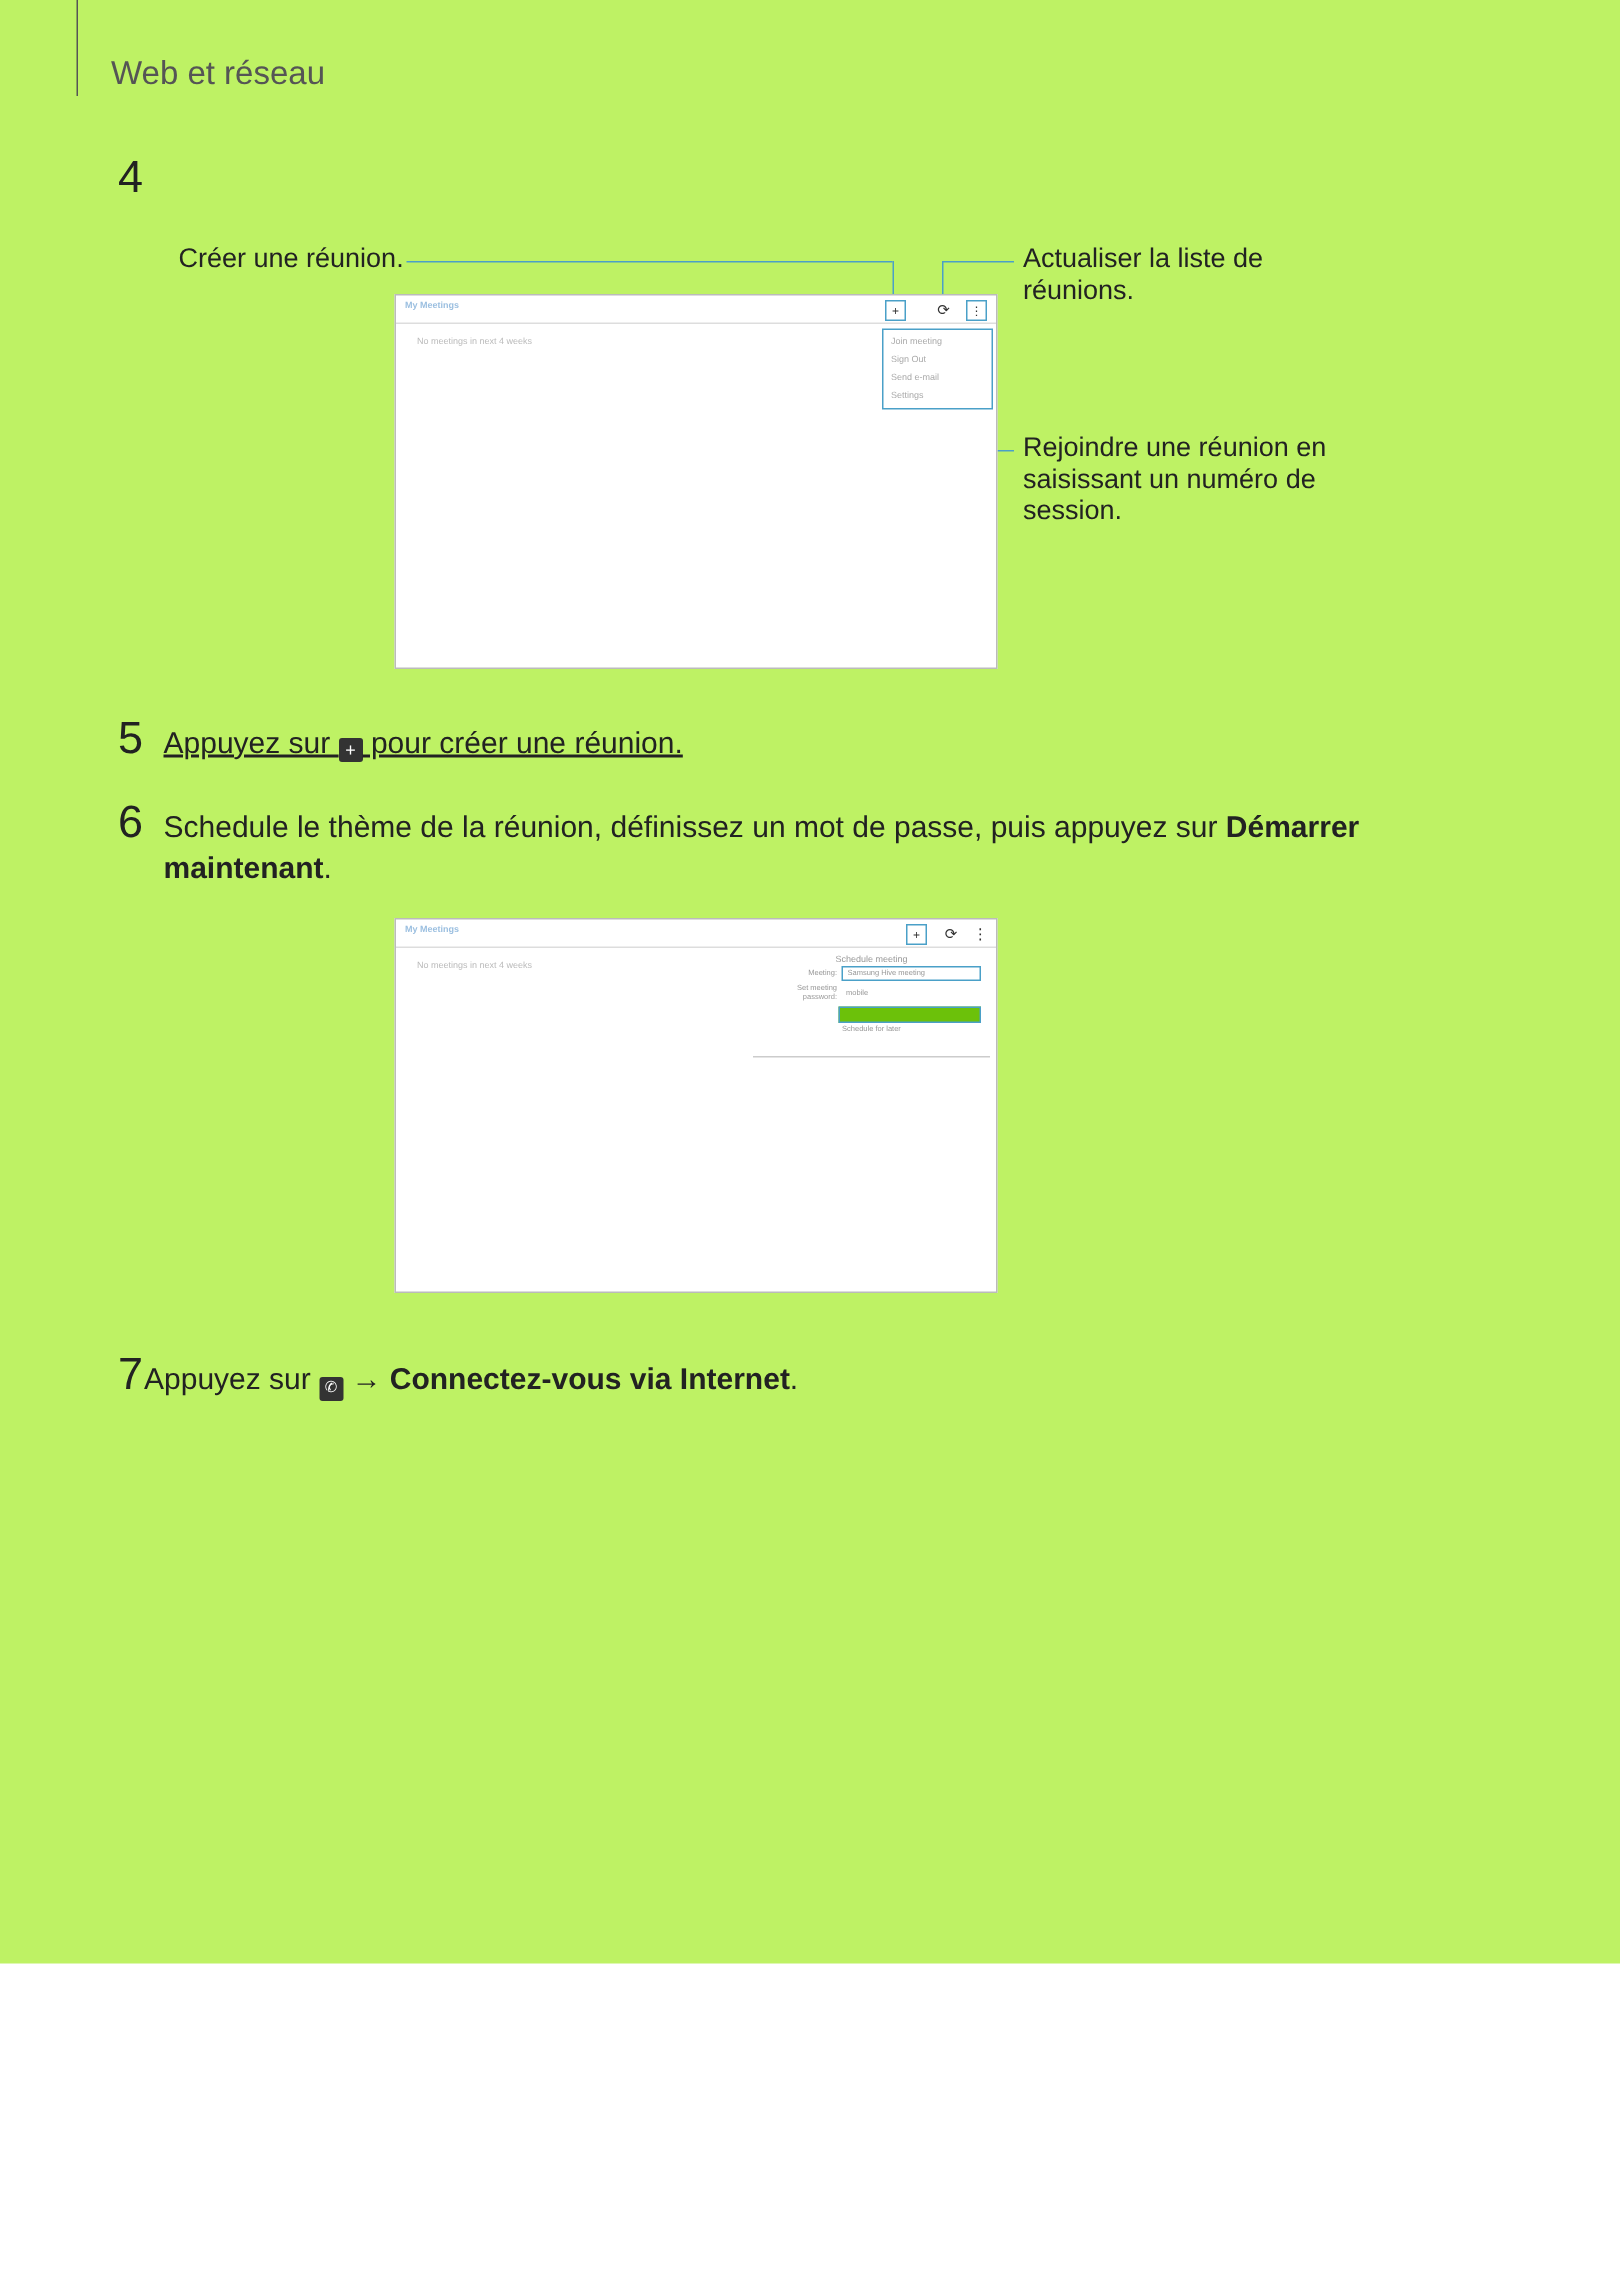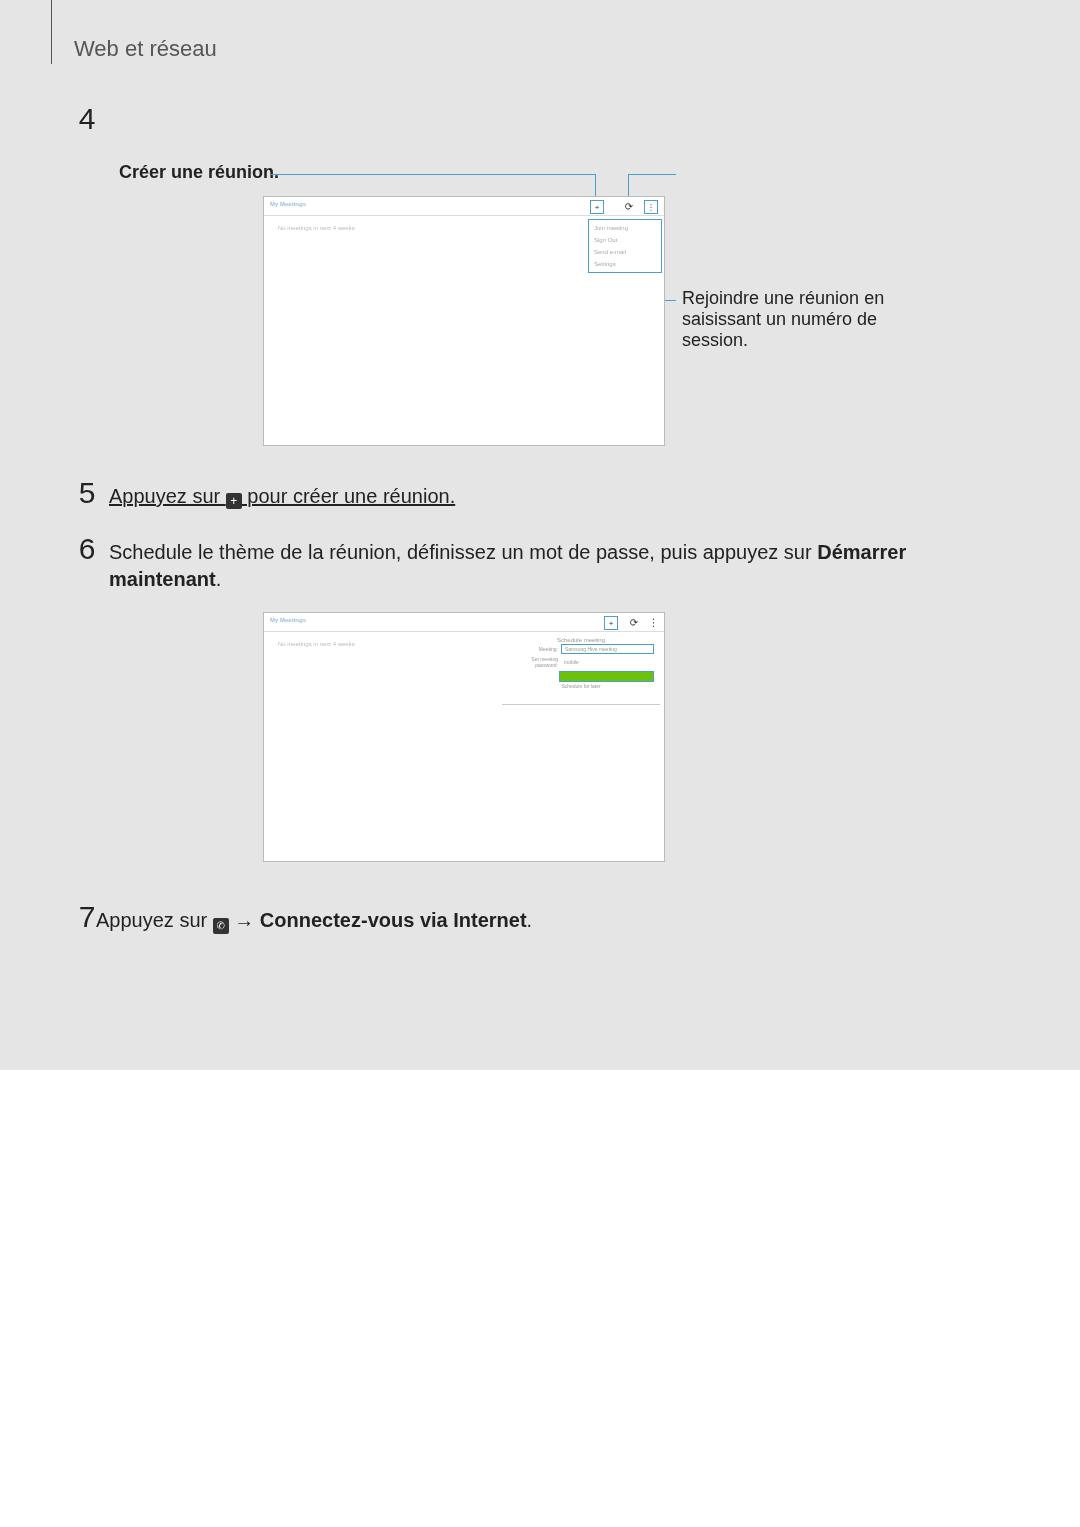--- a/index.html
+++ b/index.html
@@ -6,22 +6,22 @@
     margin: 0;
     padding: 0;
     font-family: "Segoe UI", Arial, sans-serif;
     background: #fff;
     color: #222;
     width: 1080px;
   }
   .page {
     position: relative;
     width: 1080px;
-    height: 1070px;
-    background: #e5e5e5;
+    height: 1309px;
+    background: #bef264;
   }
   .margin-rule {
     position: absolute;
     left: 51px;
     top: 0;
     width: 0;
     height: 64px;
     border-left: 1px solid #555;
   }
   .header-title {
@@ -59,21 +59,21 @@
     font-size: 18px;
     color: #222;
   }
   .callout-right {
     position: absolute;
     font-size: 18px;
     color: #222;
     width: 215px;
   }
   
-  .co-create { left: 119px; top: 162px; font-weight: bold; }
+  .co-create { left: 119px; top: 162px; }
   
   .co-refresh { left: 682px; top: 162px; }
   
   .co-join { left: 682px; top: 288px; }
 
   
   .hline { position:absolute; height:0; border-top:1px solid #4aa0c8; }
   .vline { position:absolute; width:0; border-left:1px solid #4aa0c8; }
 
   
@@ -175,20 +175,21 @@
 </head>
 <body>
 
 <div class="page">
   <div class="margin-rule"></div>
   <div class="header-title">Web et réseau</div>
 
   <div class="num s4-num">4</div>
 
   <div class="callout-left co-create">Créer une réunion.</div>
+  <div class="callout-right co-refresh">Actualiser la liste de réunions.</div>
   <div class="callout-right co-join">Rejoindre une réunion en saisissant un numéro de session.</div>
 
   <div class="hline" style="left:271px; top:174px; width:324px;"></div>
   <div class="vline" style="left:595px; top:174px; height:24px;"></div>
 
   <div class="hline" style="left:628px; top:174px; width:48px;"></div>
   <div class="vline" style="left:628px; top:174px; height:24px;"></div>
 
   <div class="hline" style="left:580px; top:300px; width:96px;"></div>
   <div class="vline" style="left:580px; top:216px; height:84px;"></div>

